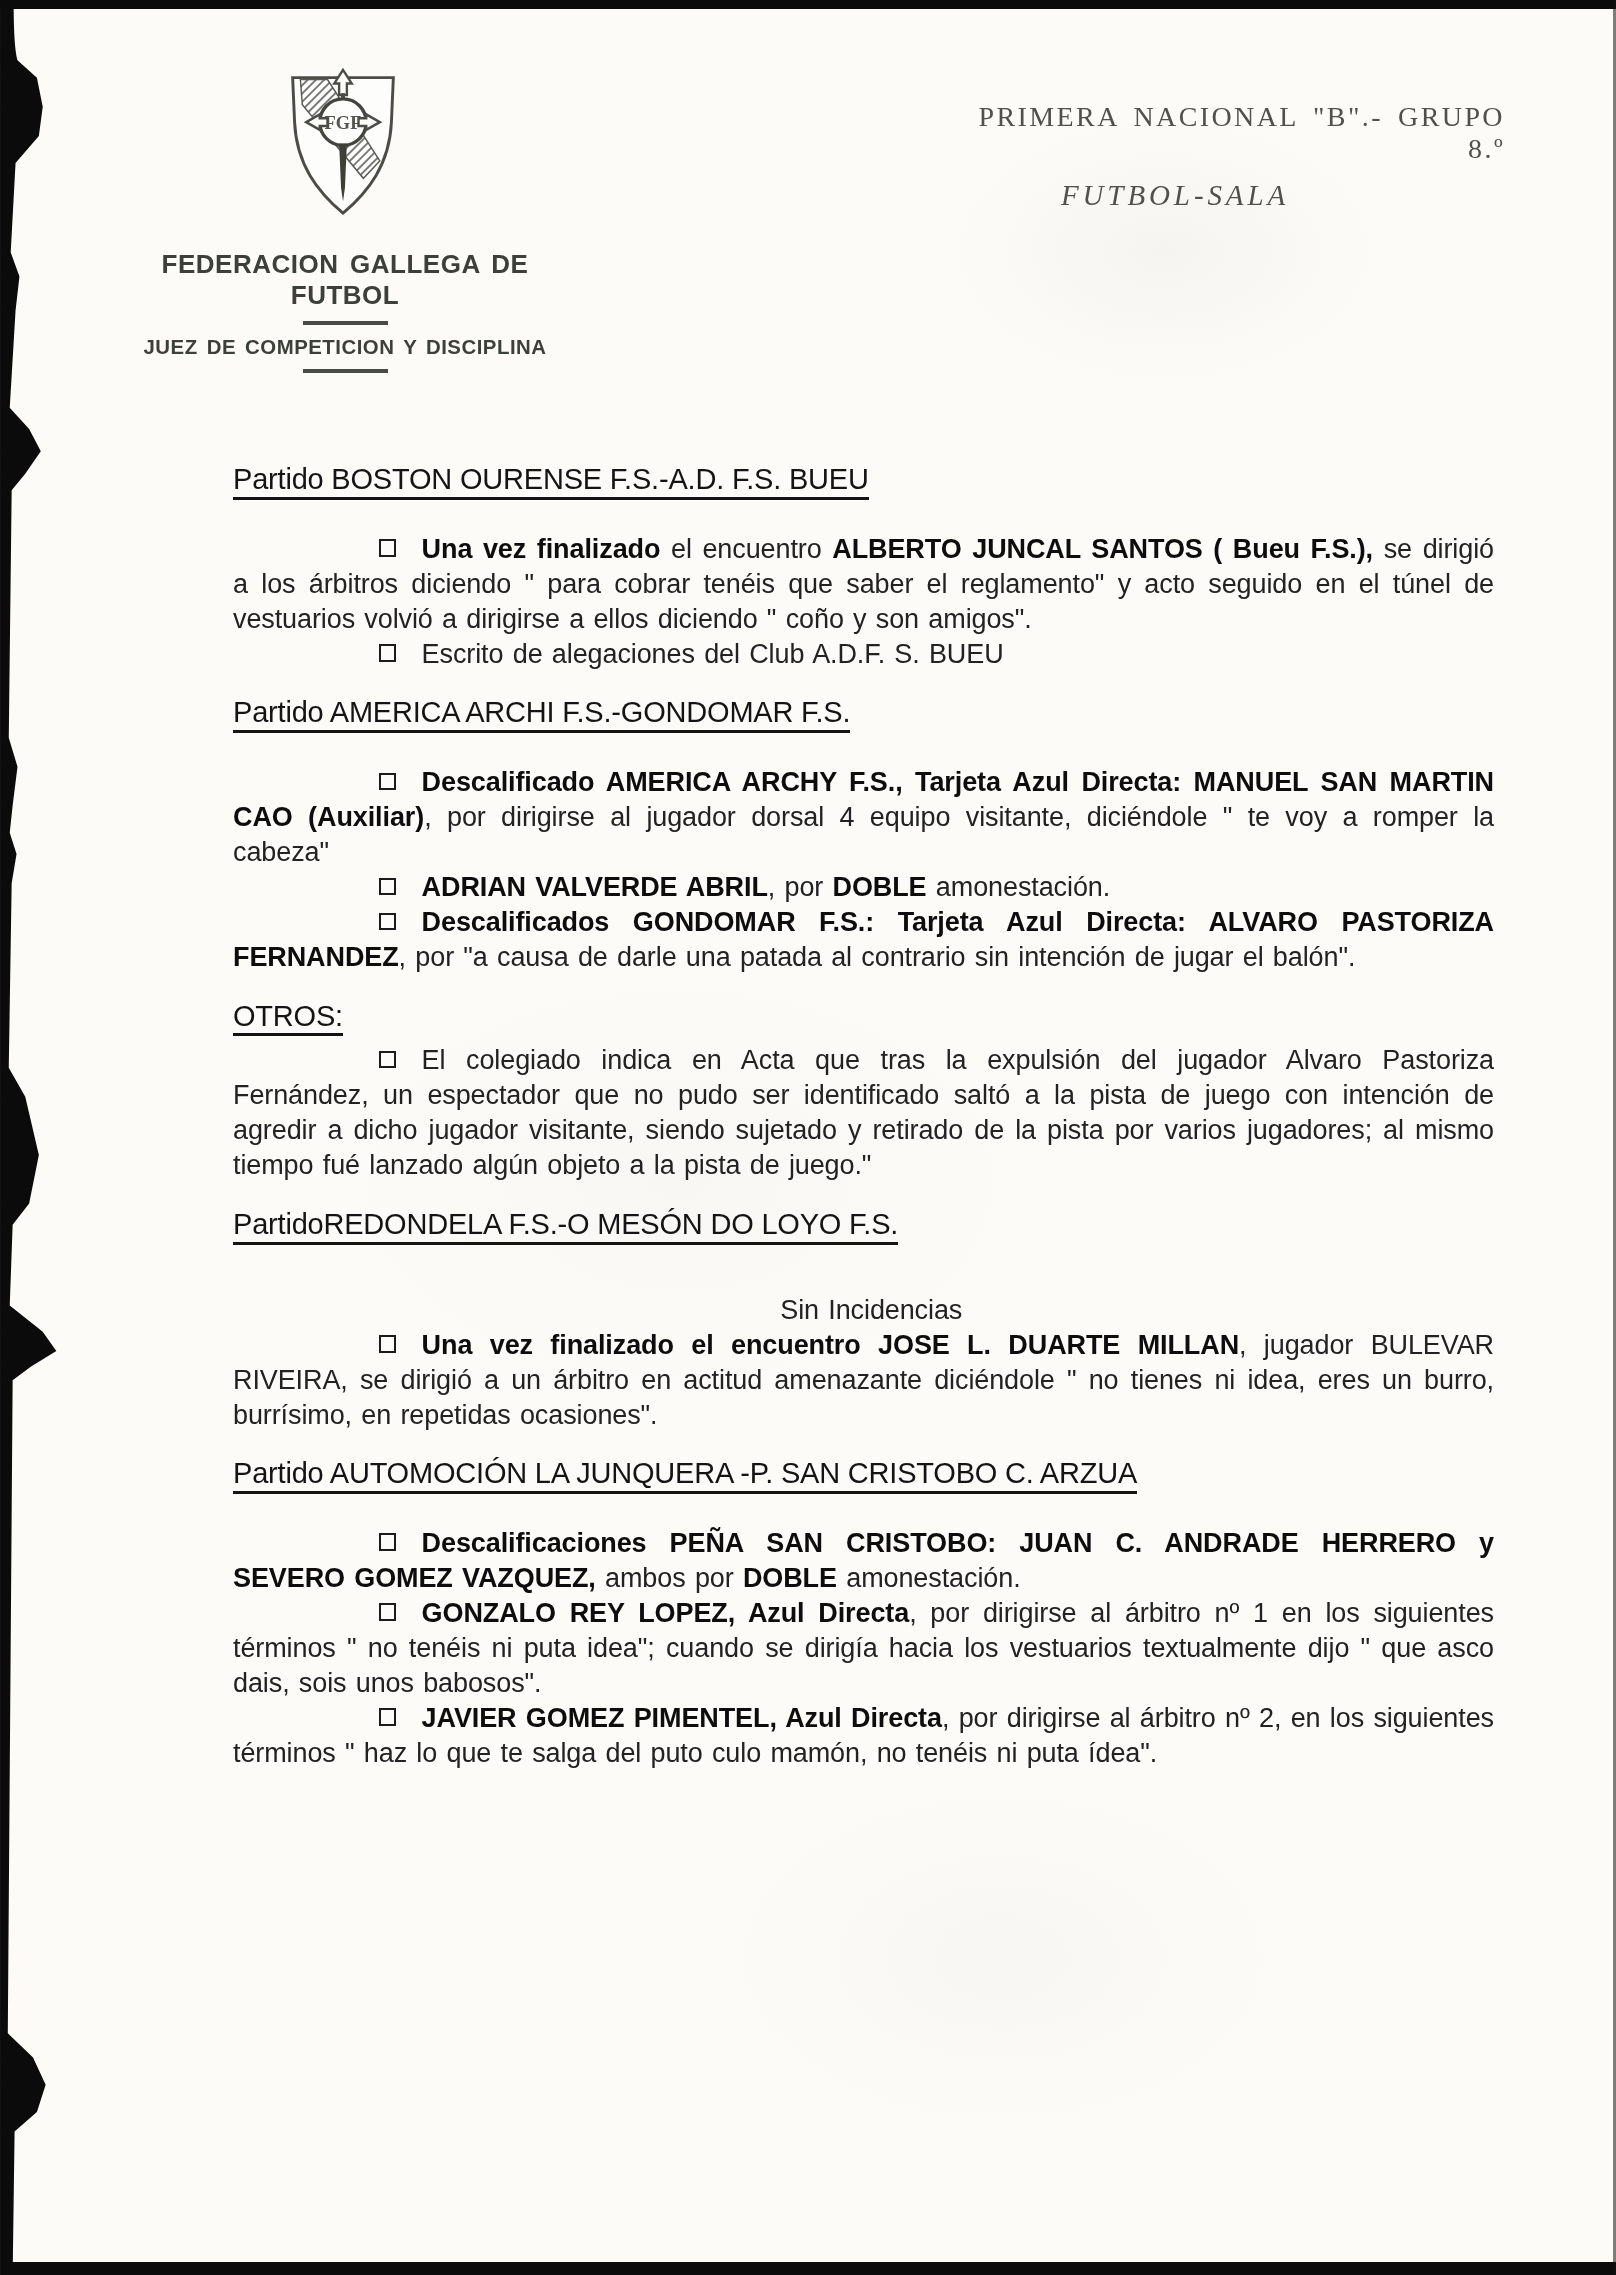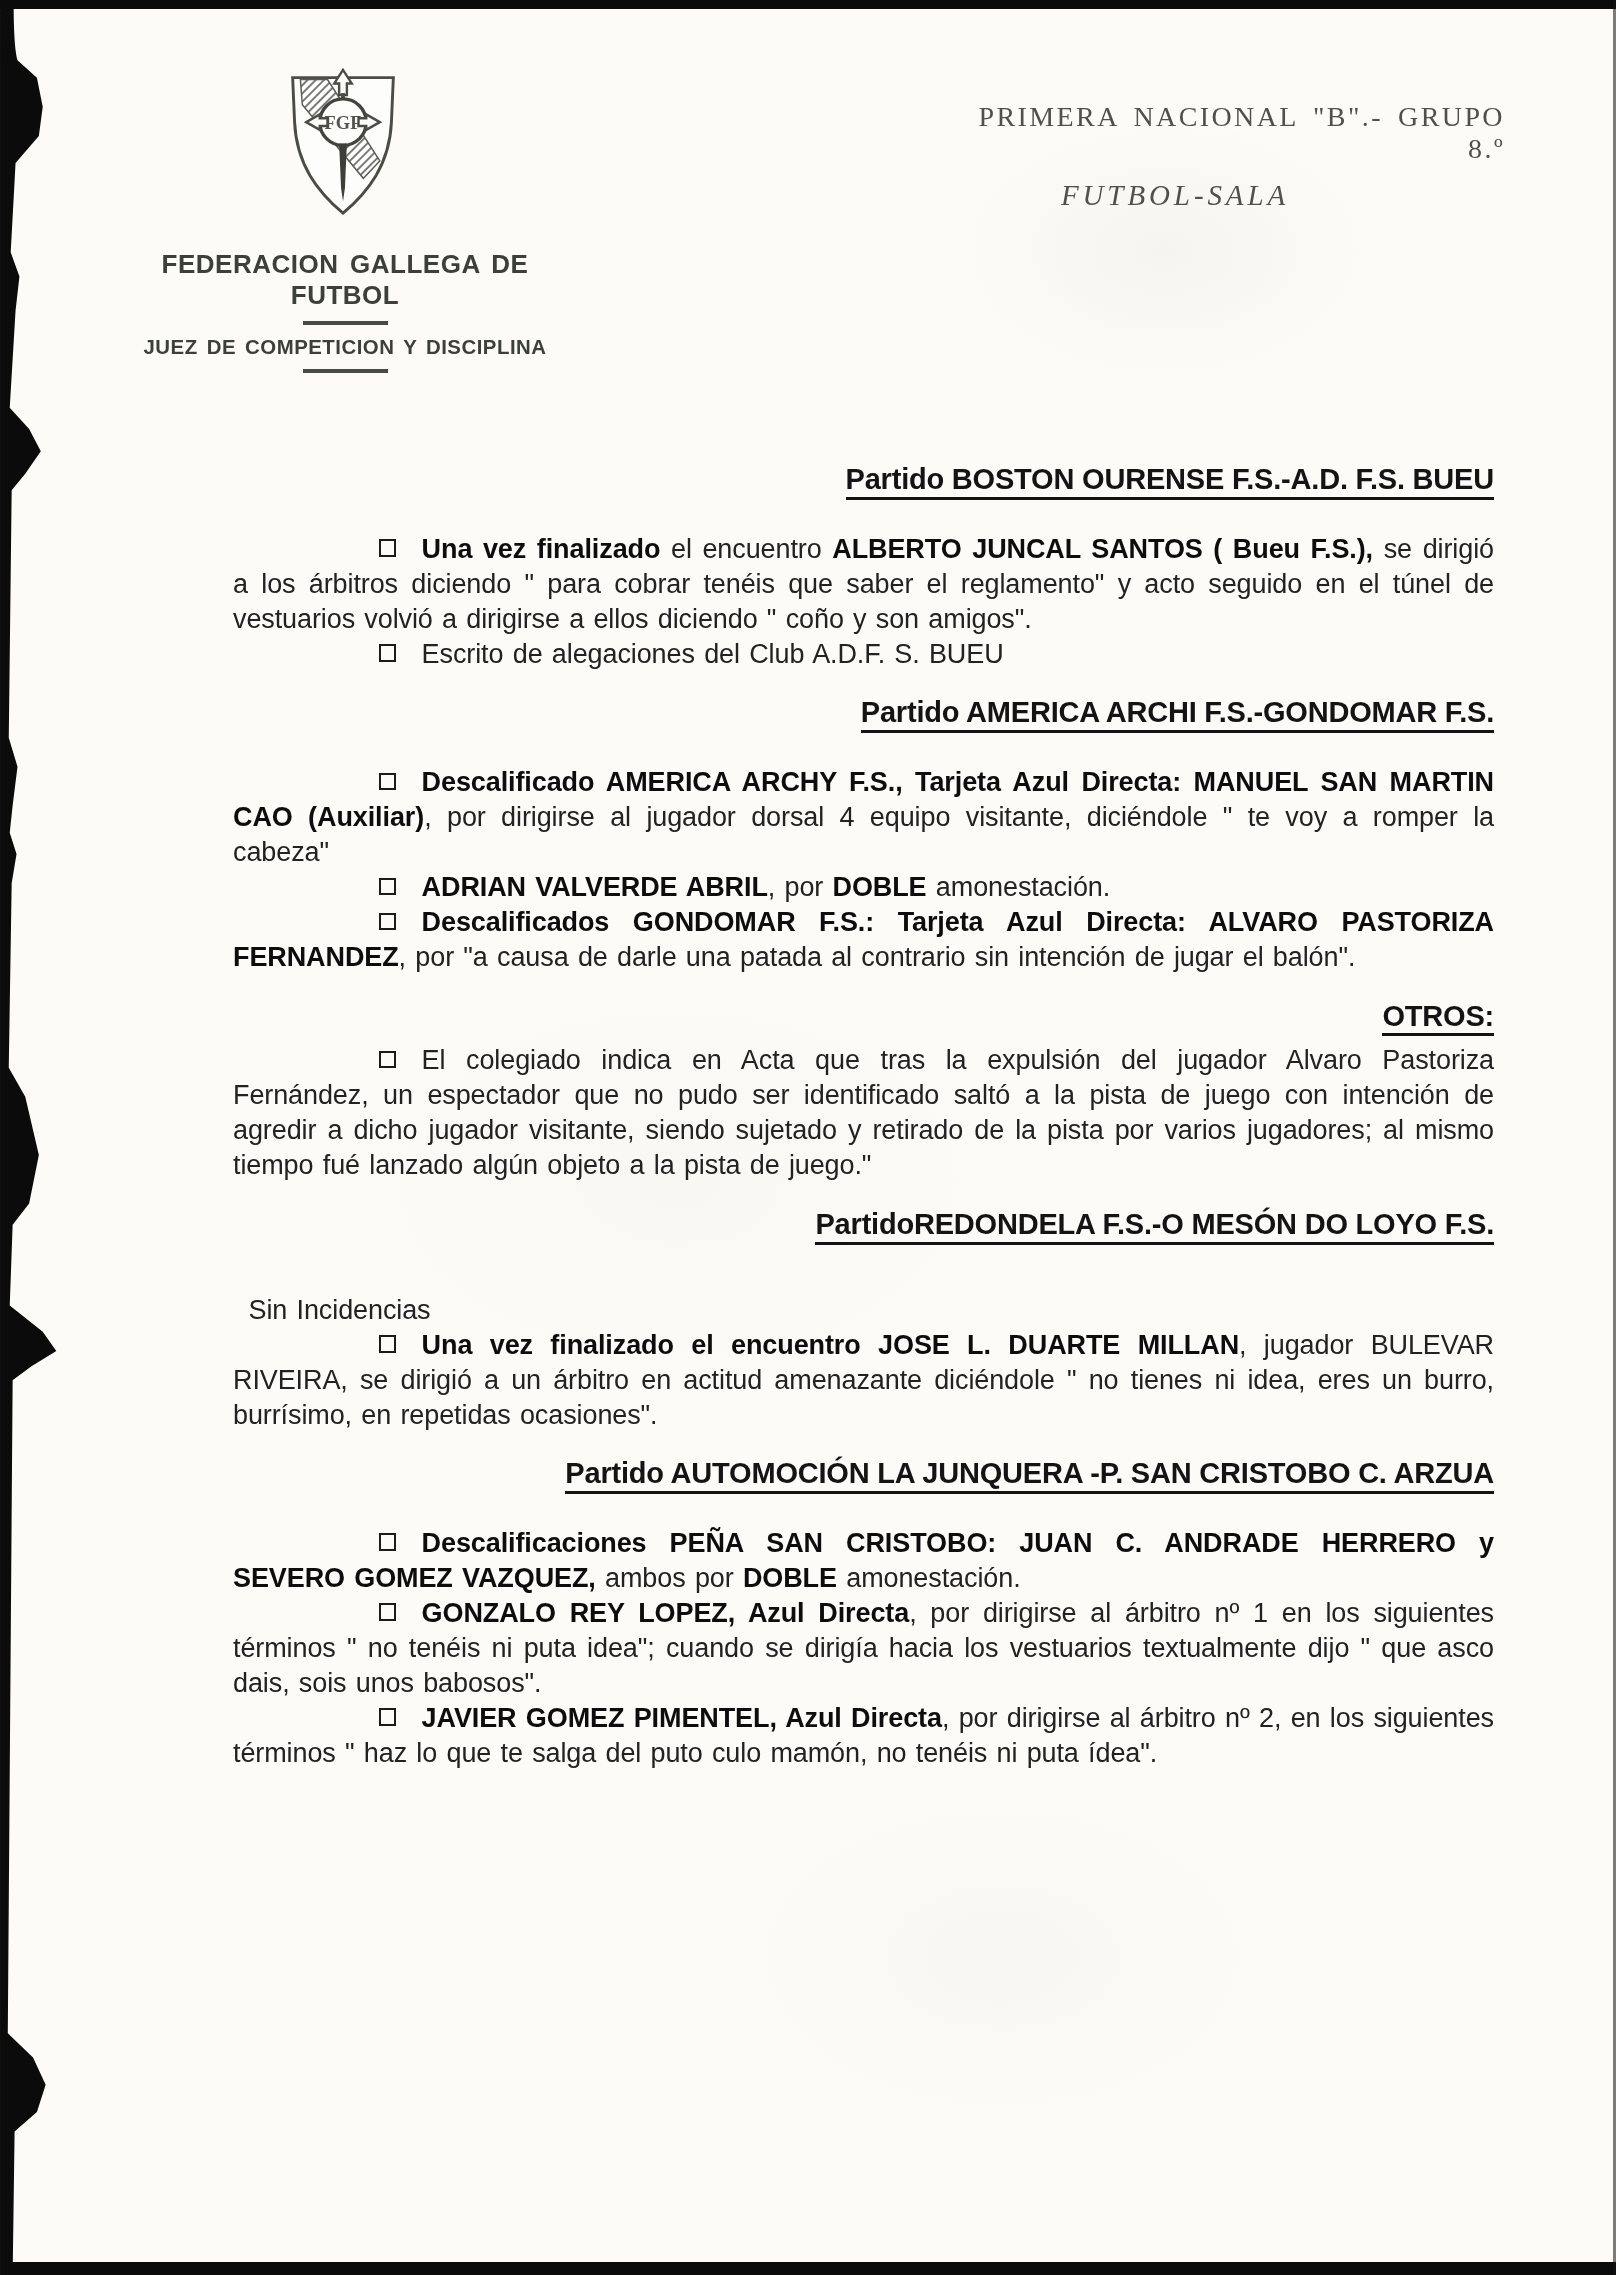--- a/index.html
+++ b/index.html
@@ -25,29 +25,29 @@
   .league{position:absolute;left:932px;top:101px;width:573px;
     font-family:"Liberation Serif","DejaVu Serif",serif;color:#50514a;z-index:2;}
   .league-l1{font-size:28px;letter-spacing:2.4px;text-align:right;word-spacing:5.8px;}
   .league-l2{font-size:29px;letter-spacing:3.9px;text-align:center;padding-right:87px;margin-top:13.6px;font-style:italic;}
   .org{position:absolute;left:115px;top:249px;width:460px;text-align:center;z-index:2;}
   .org-name{font-size:26px;font-weight:bold;color:#3c4038;letter-spacing:0.5px;word-spacing:3.9px;}
   .org-rule{width:85px;height:3.9px;background:#474b44;margin:9.7px auto 11.6px auto;}
   .org-sub{font-size:20.4px;font-weight:bold;color:#3c4038;letter-spacing:0.5px;word-spacing:2.9px;}
   
   .doc{position:absolute;left:233px;top:0;width:1261px;padding-top:460px;z-index:1;}
-  .doc-heading{font-size:29px;font-weight:bold;color:#141414;
-    margin:21.3px 0 33px 0;line-height:39px;letter-spacing:-0.2px;text-align:right;}
+  .doc-heading{font-size:29px;font-weight:normal;color:#141414;
+    margin:21.3px 0 33px 0;line-height:39px;letter-spacing:-0.2px;}
   .doc-heading .hd{border-bottom:3.4px solid #141414;padding-bottom:1.9px;}
   .doc-section:first-child .doc-heading{margin-top:0;}
   .doc-section:nth-child(3) .doc-heading{margin-bottom:7.8px;}
   .doc-p{font-size:27px;line-height:35px;margin:0;text-align:justify;
     text-indent:146px;letter-spacing:-0.1px;word-spacing:1.9px;color:#222;}
   .doc-p .b{font-weight:bold;color:#0d0d0d;}
-  .doc-p.plain{text-indent:0;text-align:left;margin-left:15.5px;margin-top:49px;}
+  .doc-p.plain{text-indent:0;text-align:center;margin-left:15.5px;margin-top:49px;}
   .bullet{display:inline-block;width:12.6px;height:13.6px;border:2.4px solid #1b1b1b;
     margin-right:26px;vertical-align:1px;background:transparent;}
 </style>
 </head>
 <body>
 
 <div class="page">
 
   <div class="edge-top"></div>
   <svg class="edge-left" width="68" height="2276" viewBox="0 0 70 2345">

